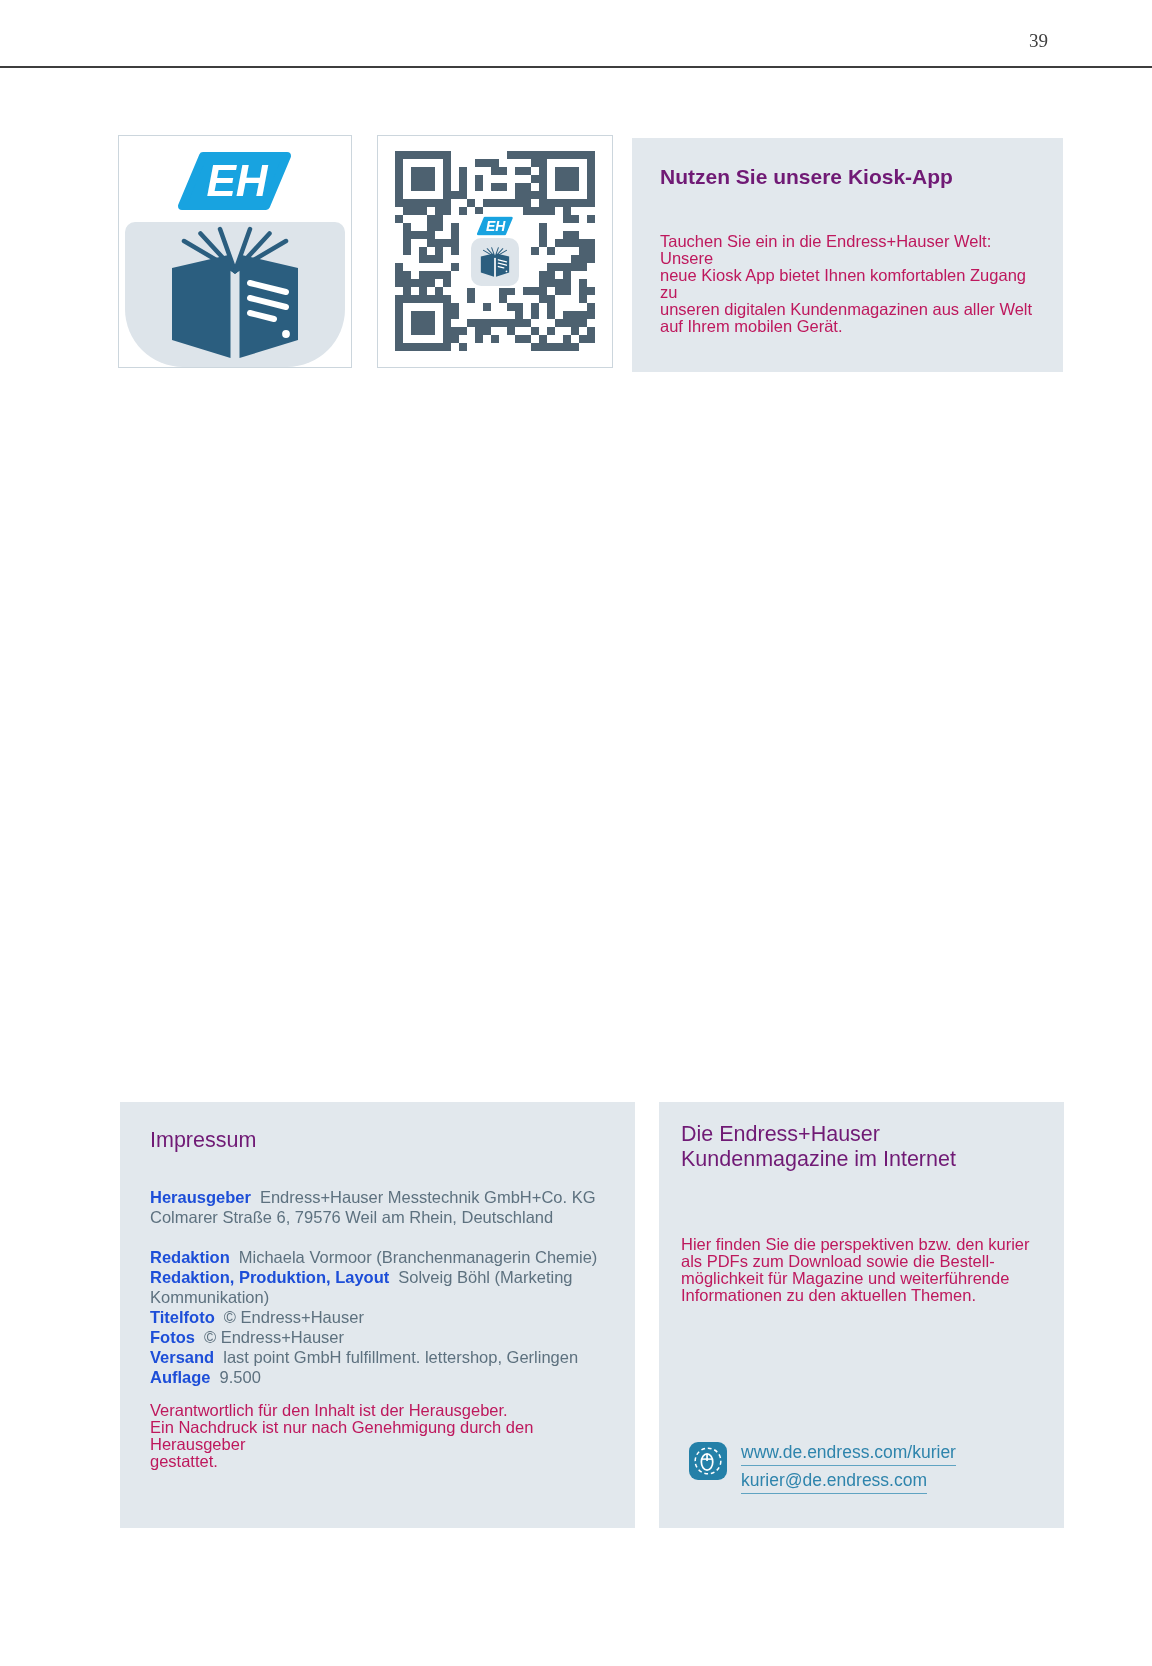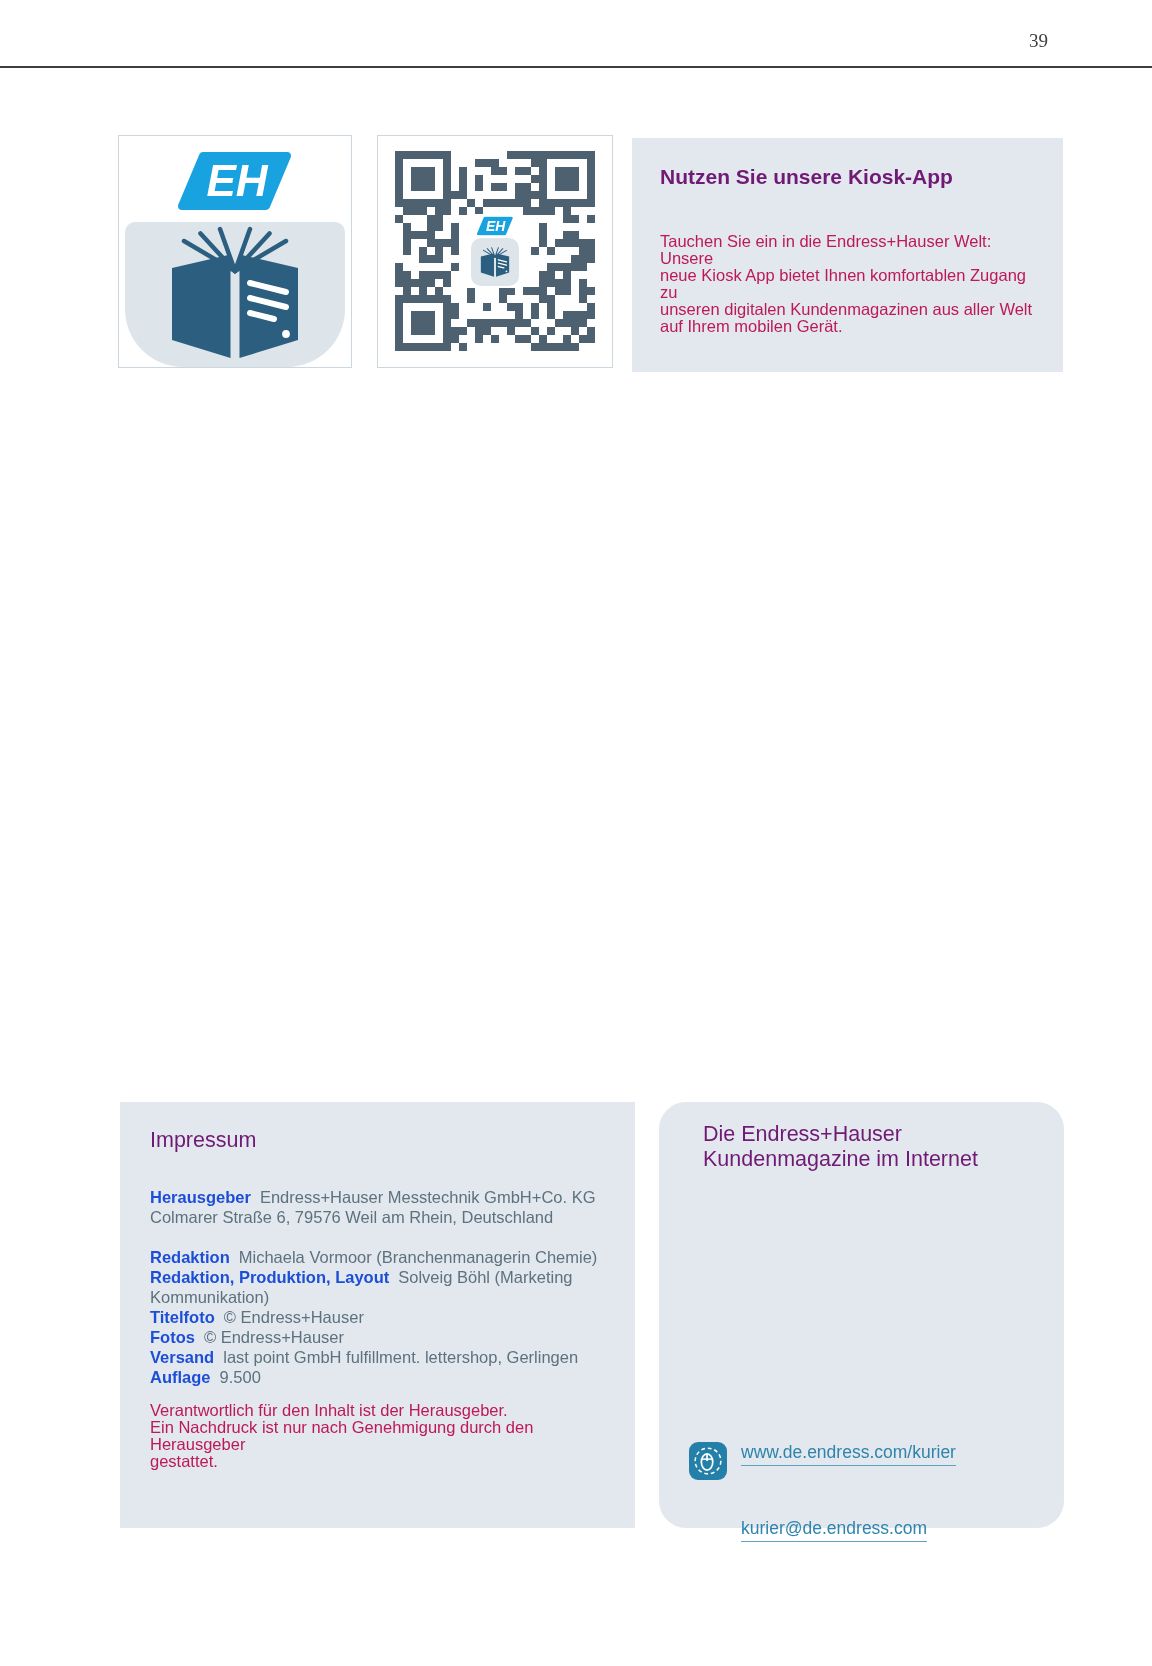--- a/index.html
+++ b/index.html
@@ -49,28 +49,28 @@
   .kiosk-box .body-text{margin-top:44px;}
 
   .impressum-box{left:120px;top:1102px;width:515px;height:426px;padding:26px 30px;}
   .imp-rows{margin-top:34px;}
   .imp-row{color:#5d717f;font-size:16.5px;line-height:20px;}
   .imp-row.mt{margin-top:20px;}
   .imp-label{font-weight:bold;color:#1d4ed8;margin-right:9px;}
   .imp-label:empty{margin-right:0;}
   .imp-footer{margin-top:15px;}
 
-  .internet-box{left:659px;top:1102px;width:405px;height:426px;padding:20px 44px;border-radius:27px;}
+  .internet-box{left:659px;top:1102px;width:405px;height:426px;padding:20px 22px;}
   .internet-box .body-text{margin-top:64px;}
   .links-row{position:absolute;left:30px;top:340px;display:flex;align-items:flex-start;}
   .mouse-icon{
     width:38px;height:38px;border-radius:9px;background:#2480a8;flex:0 0 auto;
     display:flex;align-items:center;justify-content:center;
   }
-  .links-col{margin-left:14px;display:flex;flex-direction:column;align-items:flex-start;gap:48px;}
+  .links-col{margin-left:14px;display:flex;flex-direction:column;align-items:flex-start;}
   .link{
     color:#2e84ac;font-size:17.5px;line-height:20px;text-decoration:none;
     border-bottom:1px solid #5fa3c2;padding-bottom:3px;margin-bottom:4px;display:inline-block;
   }
 </style>
 </head>
 <body>
 
 <svg width="0" height="0" style="position:absolute">
   <defs>
@@ -444,20 +444,24 @@
     <div class="imp-row"><span class="imp-label">Auflage</span><span>9.500</span></div>
   </div>
   <p class="body-text imp-footer">Verantwortlich für den Inhalt ist der Herausgeber.
 Ein Nachdruck ist nur nach Genehmigung durch den Herausgeber
 gestattet.</p>
 </div>
 
 <div class="box internet-box">
   <h2 class="box-heading regular">Die Endress+Hauser
 Kundenmagazine im Internet</h2>
+  <p class="body-text">Hier finden Sie die perspektiven bzw. den kurier
+als PDFs zum Download sowie die Bestell-
+möglichkeit für Magazine und weiterführende
+Informationen zu den aktuellen Themen.</p>
   <div class="links-row">
     <div class="mouse-icon">
       <svg width="38" height="38" viewBox="0 0 40 40">
           <use href="#mouseico"></use>
         </svg>
     </div>
     <div class="links-col">
       <a class="link" href="#">www.de.endress.com/kurier</a>
       <a class="link" href="#">kurier@de.endress.com</a>
     </div>

